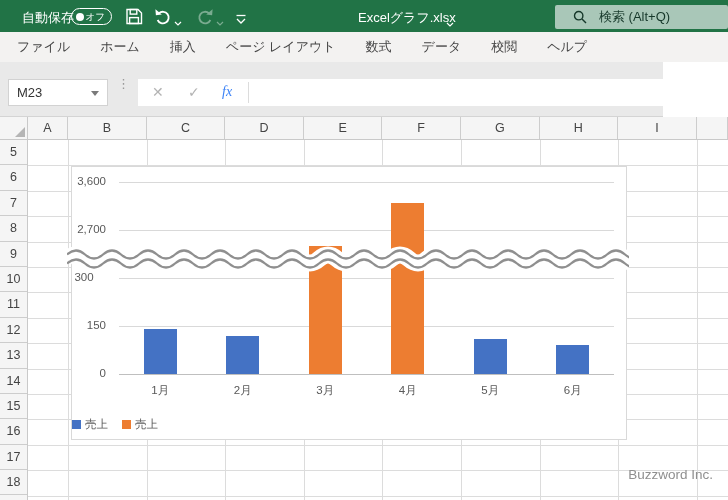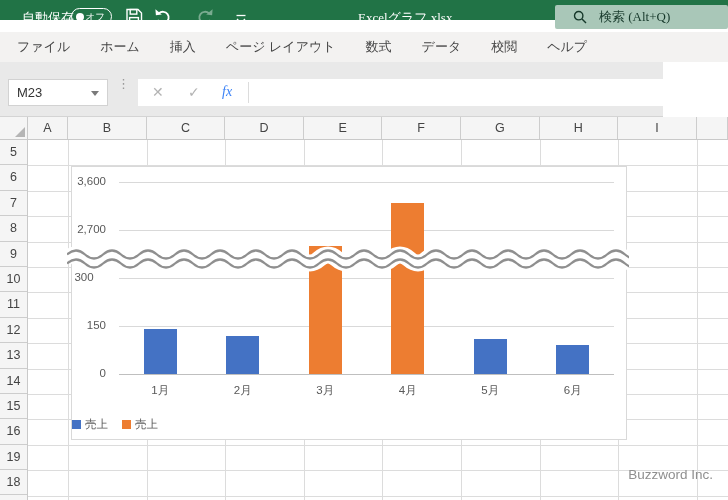--- a/index.html
+++ b/index.html
@@ -1,20 +1,20 @@
 <!DOCTYPE html>
 <html><head>
 <meta charset="utf-8">
 <style>
   html,body{margin:0;padding:0;background:#fff;}
   #app{position:relative;width:728px;height:500px;overflow:hidden;
        font-family:"Liberation Sans","DejaVu Sans",sans-serif;background:#fff;}
 
   
-  #titlebar{position:absolute;left:0;top:0;width:728px;height:20px;background:#217346;font-family:Liberation Serif, serif;}
+  #titlebar{position:absolute;left:0;top:0;width:728px;height:32px;background:#217346;}
   .tb{position:absolute;color:#fff;font-size:13px;top:9px;white-space:nowrap;}
   #autosave-toggle{position:absolute;left:71px;top:8px;width:39px;height:15px;
       border:1px solid #fff;border-radius:9px;}
   #autosave-toggle .knob{position:absolute;left:4px;top:3.5px;width:8px;height:8px;border-radius:50%;background:#fff;}
   #autosave-toggle .state{position:absolute;right:6px;top:2px;font-size:9.5px;color:#fff;}
   .tb-ic{position:absolute;top:8px;}
   #doc-title{position:absolute;left:358px;top:9px;color:#fff;font-size:13px;white-space:nowrap;}
   #title-caret{position:absolute;left:446px;top:14px;}
   #searchbox{position:absolute;left:555px;right:0;top:5px;height:24px;background:#a9c7b8;
       border-radius:2px;display:flex;align-items:center;}
@@ -182,21 +182,21 @@
         <div class="rowh">7</div>
         <div class="rowh">8</div>
         <div class="rowh">9</div>
         <div class="rowh">10</div>
         <div class="rowh">11</div>
         <div class="rowh">12</div>
         <div class="rowh">13</div>
         <div class="rowh">14</div>
         <div class="rowh">15</div>
         <div class="rowh">16</div>
-        <div class="rowh">19</div>
+        <div class="rowh">17</div>
         <div class="rowh">18</div>
         <div class="rowh">19</div>
       </div>
     <div>
         <div class="vline" style="left: 68px;"></div>
         <div class="vline" style="left: 146.6px;"></div>
         <div class="vline" style="left: 225.2px;"></div>
         <div class="vline" style="left: 303.8px;"></div>
         <div class="vline" style="left: 382.4px;"></div>
         <div class="vline" style="left: 461px;"></div>

